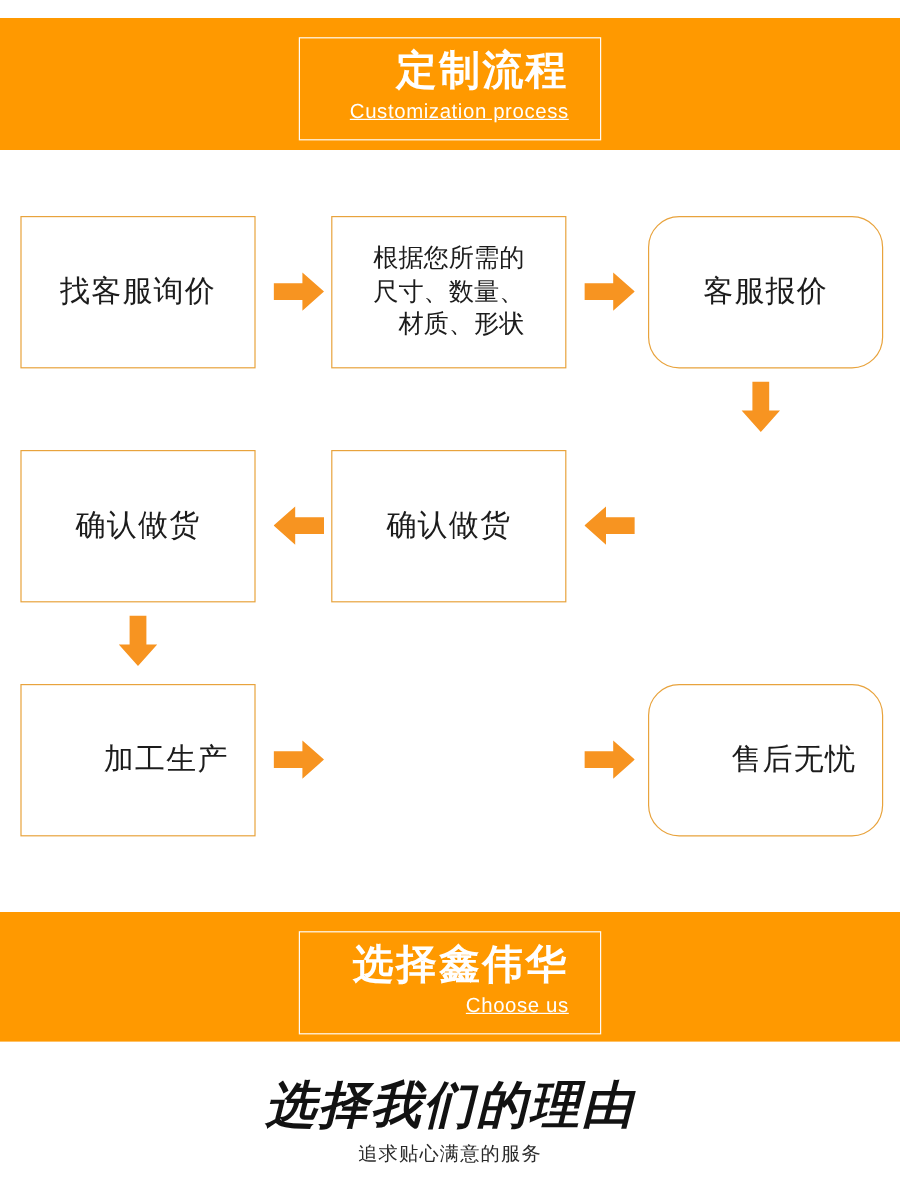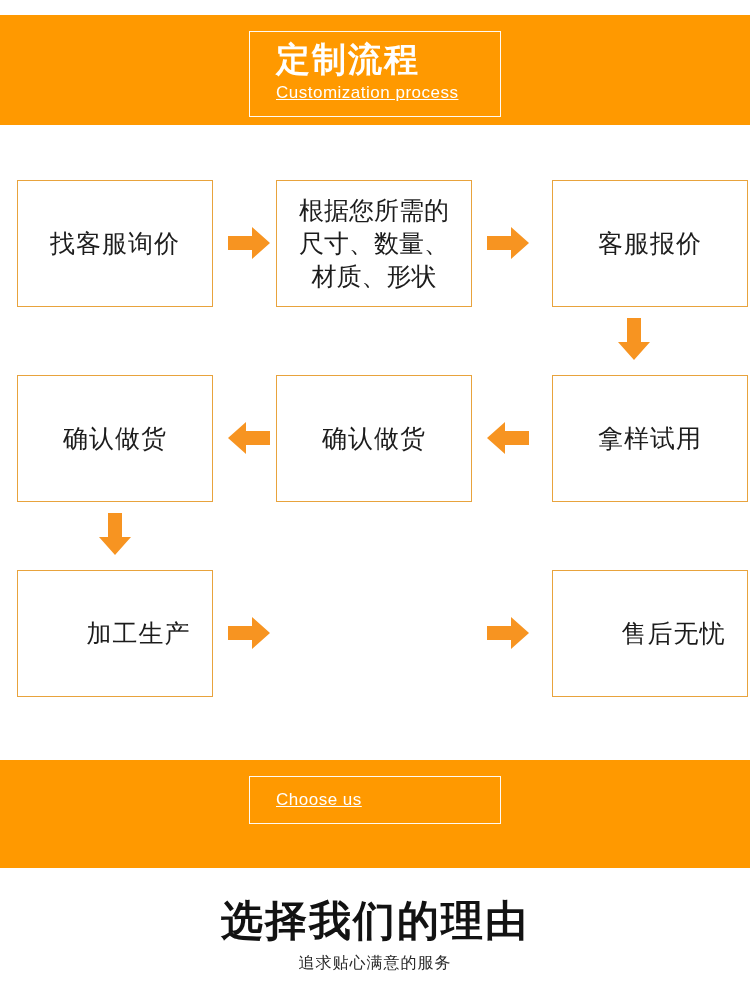--- a/index.html
+++ b/index.html
@@ -25,21 +25,21 @@
   }
   #banner-top   { top: 15px;  height: 110px; }
   #banner-bottom{ top: 760px; height: 108px; }
 
   .banner-box {
     position: absolute;
     left: 50%;
     transform: translateX(-50%);
     border: 1px solid rgba(255,255,255,0.95);
     box-sizing: border-box;
-    text-align: left;
+    text-align: right;
     padding: 8px 26px 10px 26px;
   }
   #banner-top-box    { top: 16px; width: 252px; }
   #banner-bottom-box { top: 16px; width: 252px; }
 
   .banner-title {
     color: #ffffff;
     font-size: 34px;
     font-weight: bold;
     line-height: 1.12;
@@ -79,29 +79,30 @@
   }
   .flow-box .flow-label {
     font-size: 25px;
     line-height: 1.32;
     color: #1c1c1c;
     font-weight: normal;
     letter-spacing: 1px;
     padding: 0 4px;
   }
   .flow-box.multiline .flow-label {
-    font-size: 25px;
+    font-size: 21px;
     line-height: 1.33;
     letter-spacing: 0px;
+    text-align: right;
   }
 
   
   .col-1 { left: 17px;  }
   .col-2 { left: 276px; }
-  .col-3 { left: 552px; }
+  .col-3 { left: 540px; border-radius: 26px; }
   
   .row-1 { top: 180px; }
   .row-2 { top: 375px; }
   .row-3 { top: 570px; padding-left: 47px; }
 
   
   .arrow {
     position: absolute;
   }
   .arrow svg { display: block; }
@@ -125,20 +126,21 @@
     position: absolute;
     left: 0;
     top: 898px;
     width: 750px;
     text-align: center;
     font-size: 42px;
     font-weight: bold;
     color: #121212;
     letter-spacing: 2px;
     line-height: 1.1;
+    font-style: italic;
   }
   #reasons-sub {
     position: absolute;
     left: 0;
     top: 953px;
     width: 750px;
     text-align: center;
     font-size: 16px;
     font-weight: normal;
     color: #2a2a2a;
@@ -205,23 +207,20 @@
   <div class="flow-box col-2 row-2">
     <span class="flow-label">确认做货</span>
   </div>
 
   <div class="arrow arr-h" id="arrow-5-4">
     <svg width="42" height="34" viewBox="0 0 42 34" xmlns="http://www.w3.org/2000/svg">
       <path d="M42 10 L18 10 L18 1 L0 17 L18 33 L18 24 L42 24 Z" fill="#f79421"></path>
     </svg>
   </div>
 
-  <div class="flow-box col-3 row-2">
-    <span class="flow-label">拿样试用</span>
-  </div>
 
   <div class="arrow arr-v" id="arrow-6-7">
     <svg width="34" height="42" viewBox="0 0 34 42" xmlns="http://www.w3.org/2000/svg">
       <path d="M10 0 L24 0 L24 24 L33 24 L17 42 L1 24 L10 24 Z" fill="#f79421"></path>
     </svg>
   </div>
 
   <div class="flow-box col-1 row-3">
     <span class="flow-label">加工生产</span>
   </div>
@@ -239,18 +238,19 @@
     </svg>
   </div>
 
   <div class="flow-box col-3 row-3">
     <span class="flow-label">售后无忧</span>
   </div>
 </div>
 
 <div class="banner" id="banner-bottom">
   <div class="banner-box" id="banner-bottom-box">
+    <div class="banner-title">选择鑫伟华</div>
     <div class="banner-sub">Choose us</div>
   </div>
 </div>
 
 <div id="reasons-heading">选择我们的理由</div>
 <div id="reasons-sub">追求贴心满意的服务</div>
 
 </body></html>

